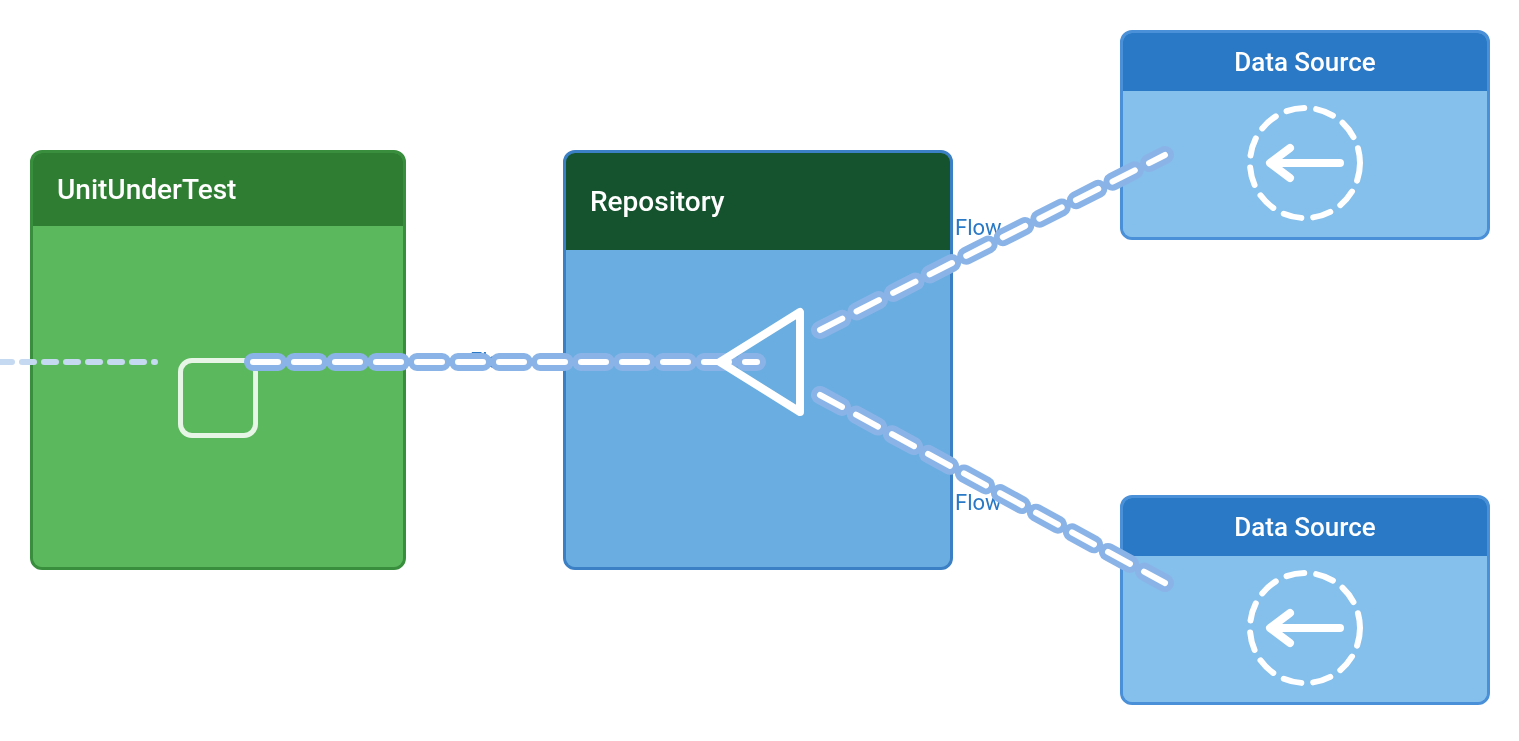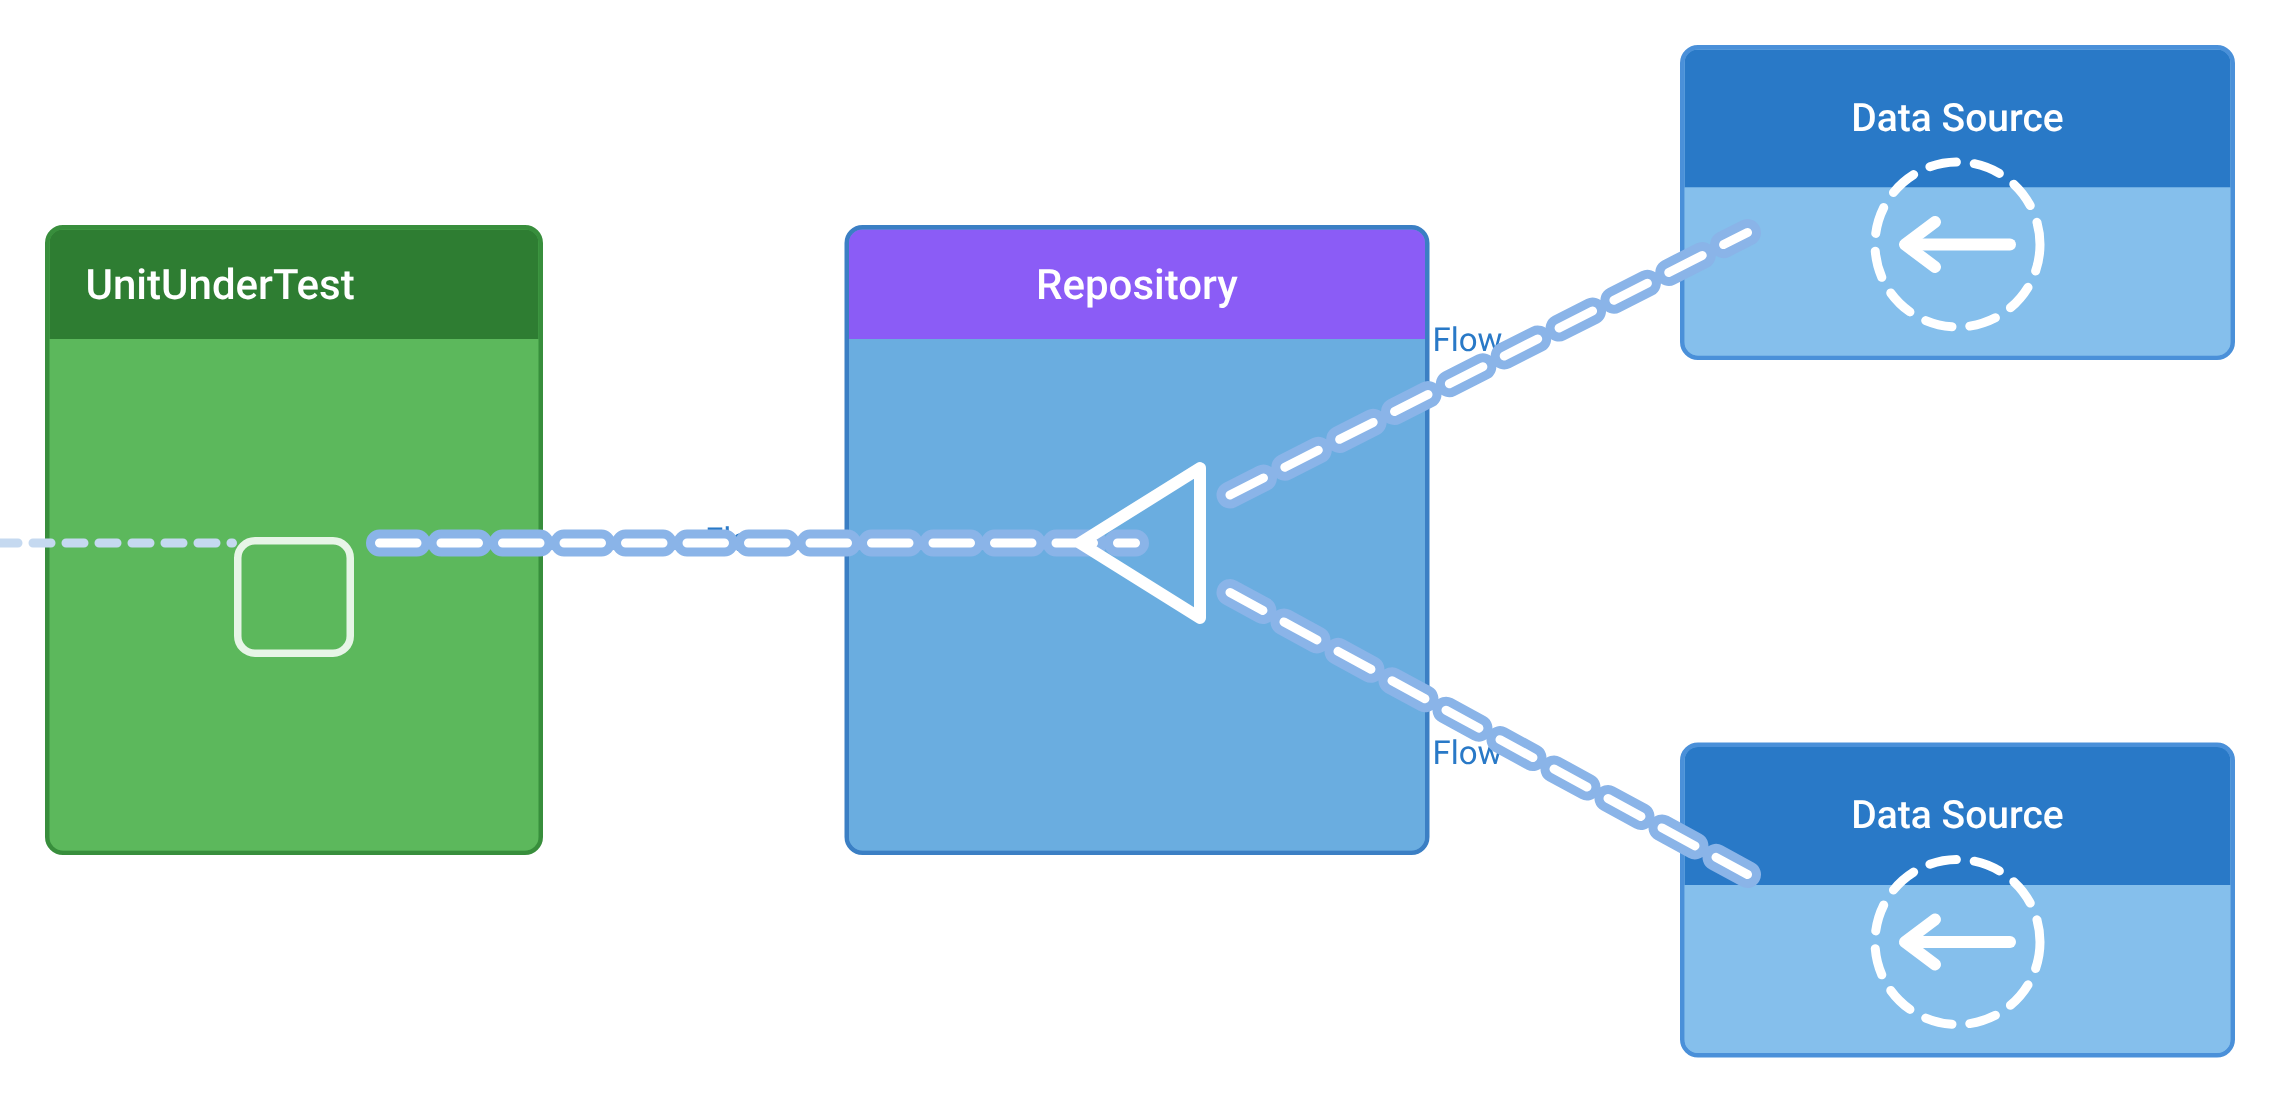--- a/index.html
+++ b/index.html
@@ -19,21 +19,21 @@
       display: flex;
       align-items: center;
       justify-content: center;
     }
 
     
     .unit-under-test {
       position: absolute;
       left: 30px;
       top: 150px;
-      width: 332px;
+      width: 376px;
       height: 420px;
       border-radius: 12px;
       overflow: hidden;
       background: #4caf50;
       border: 3px solid #388e3c;
     }
 
     .unit-under-test-header {
       background: #2e7d32;
       padding: 20px 24px;
@@ -64,26 +64,26 @@
       top: 150px;
       width: 390px;
       height: 420px;
       border-radius: 12px;
       overflow: hidden;
       background: #5c9bd6;
       border: 3px solid #3b7fc4;
     }
 
     .repository-header {
-      background: #8b5cf6;
-      padding: 20px 24px;
+      background: #14532d;
+      padding: 32px 24px;
       min-height: 70px;
       display: flex;
       align-items: center;
-      justify-content: center;
+      justify-content: flex-start;
     }
 
     .repository-header span {
       color: #ffffff;
       font-size: 28px;
       font-weight: 500;
     }
 
     .repository-body {
       background: #6aade0;
@@ -110,21 +110,21 @@
       left: 1120px;
     }
 
     .data-source-bottom {
       top: 495px;
       left: 1120px;
     }
 
     .data-source-header {
       background: #2979c7;
-      padding: 31px 20px;
+      padding: 14px 20px;
       min-height: 56px;
       display: flex;
       align-items: center;
       justify-content: center;
     }
 
     .data-source-header span {
       color: #ffffff;
       font-size: 26px;
       font-weight: 500;

